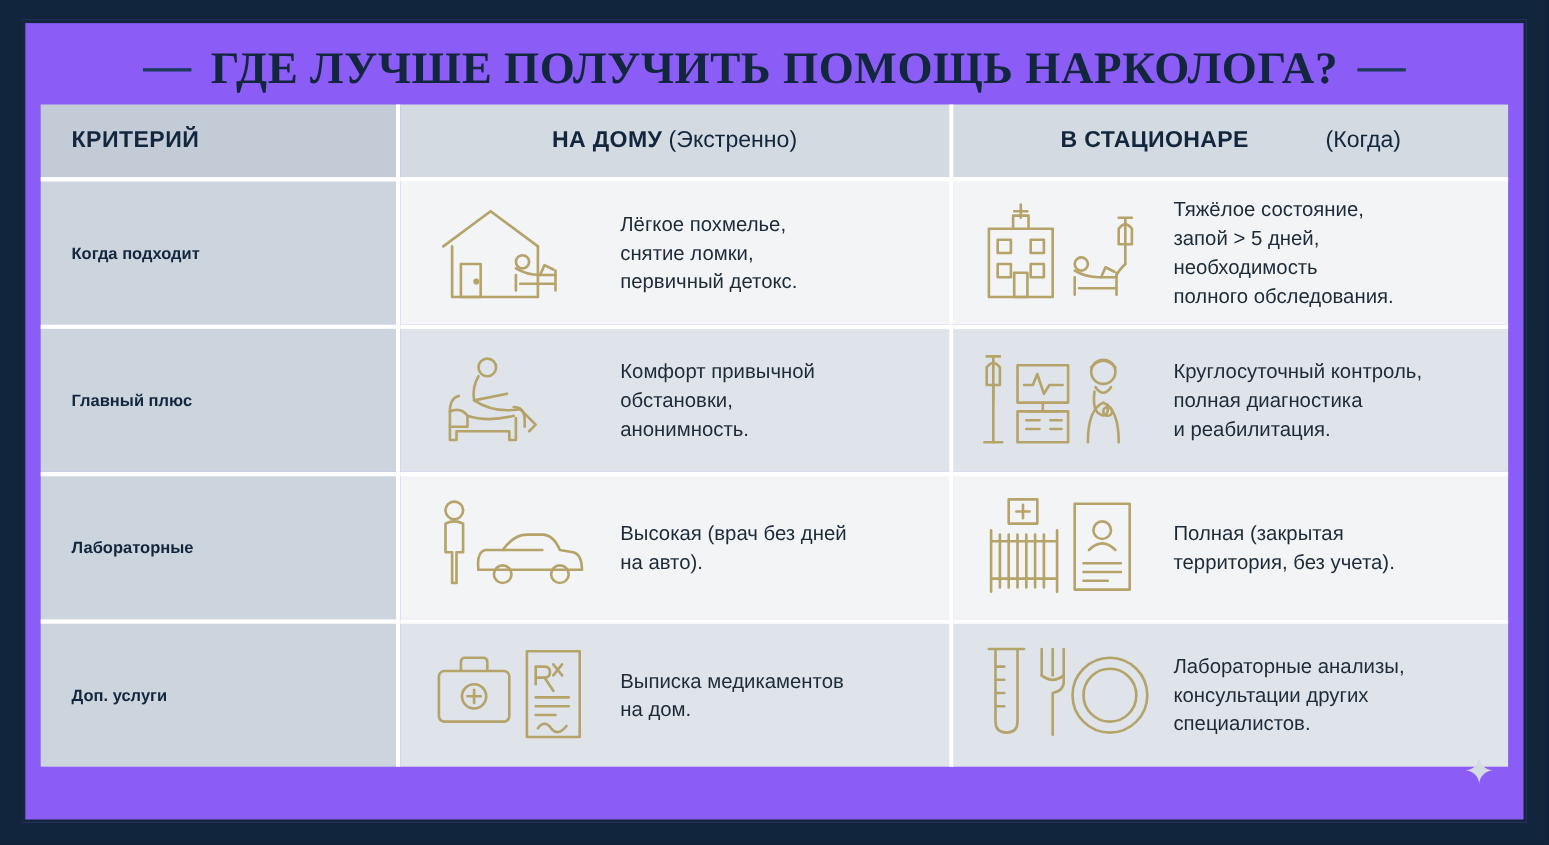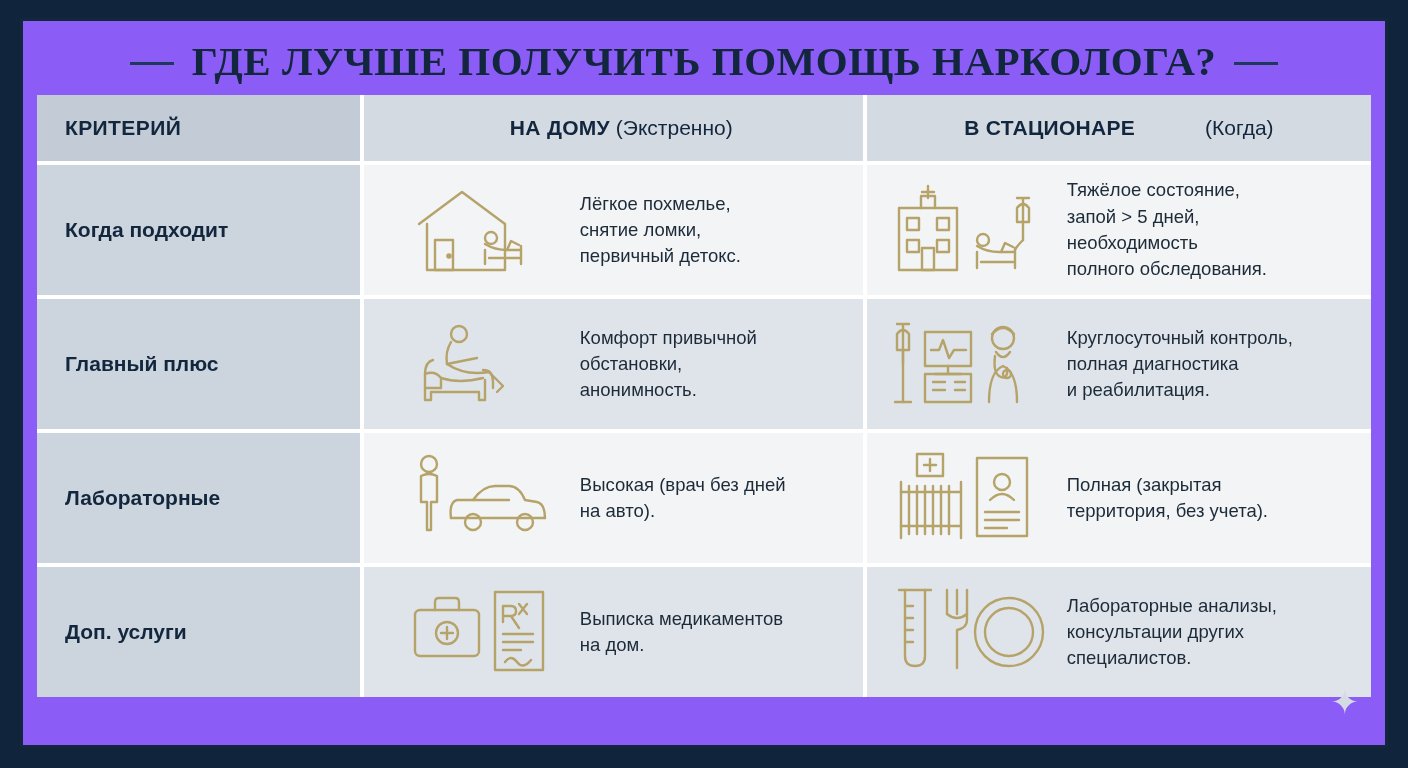--- a/index.html
+++ b/index.html
@@ -60,21 +60,21 @@
   .table {
     display: flex;
     flex-direction: column;
     margin: 0 14px;
   }
   .row {
     display: flex;
     width: 100%;
   }
   .col-crit { width: 24.5%; }
-  .col-home { width: 37.7%; padding-left: 16px; }
+  .col-home { width: 37.7%; }
   .col-hosp { width: 37.8%; gap: 32px; }
 
   .head-cell {
     height: 66px;
     display: flex;
     align-items: center;
     justify-content: center;
     box-sizing: border-box;
     font-size: 21px;
     color: #12263d;
@@ -99,21 +99,21 @@
     border-right: 4px solid #ffffff;
     border-top: 4px solid #ffffff;
     display: flex;
     align-items: center;
   }
   .cell:last-child { border-right: none; }
 
   .crit-cell {
     background: #ccd4dd;
     padding-left: 28px;
-    font-size: 21px;
+    font-size: 15px;
     font-weight: bold;
     color: #12263d;
   }
   .cell-alt-a { background: #f2f4f6; }
   .cell-alt-b { background: #dfe4ea; }
 
   .content {
     display: flex;
     align-items: center;
     gap: 18px;

